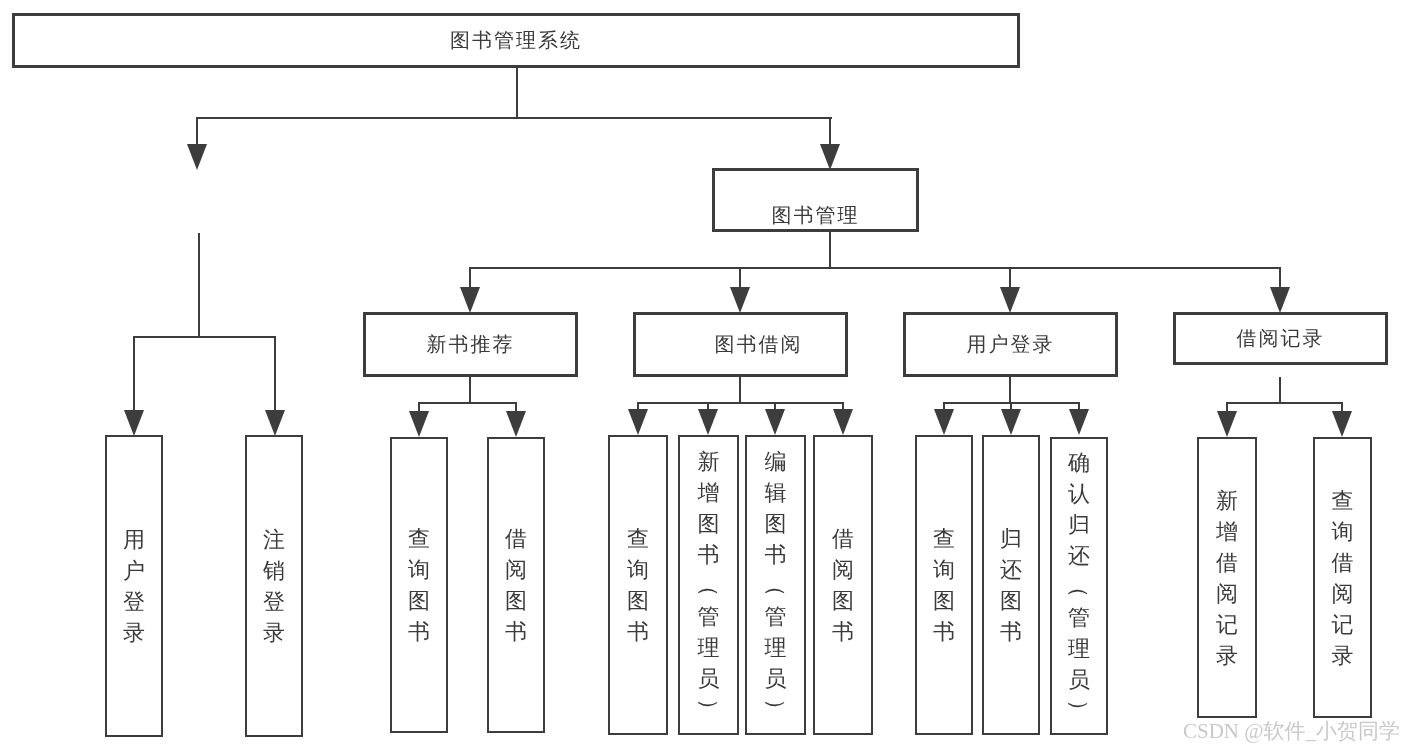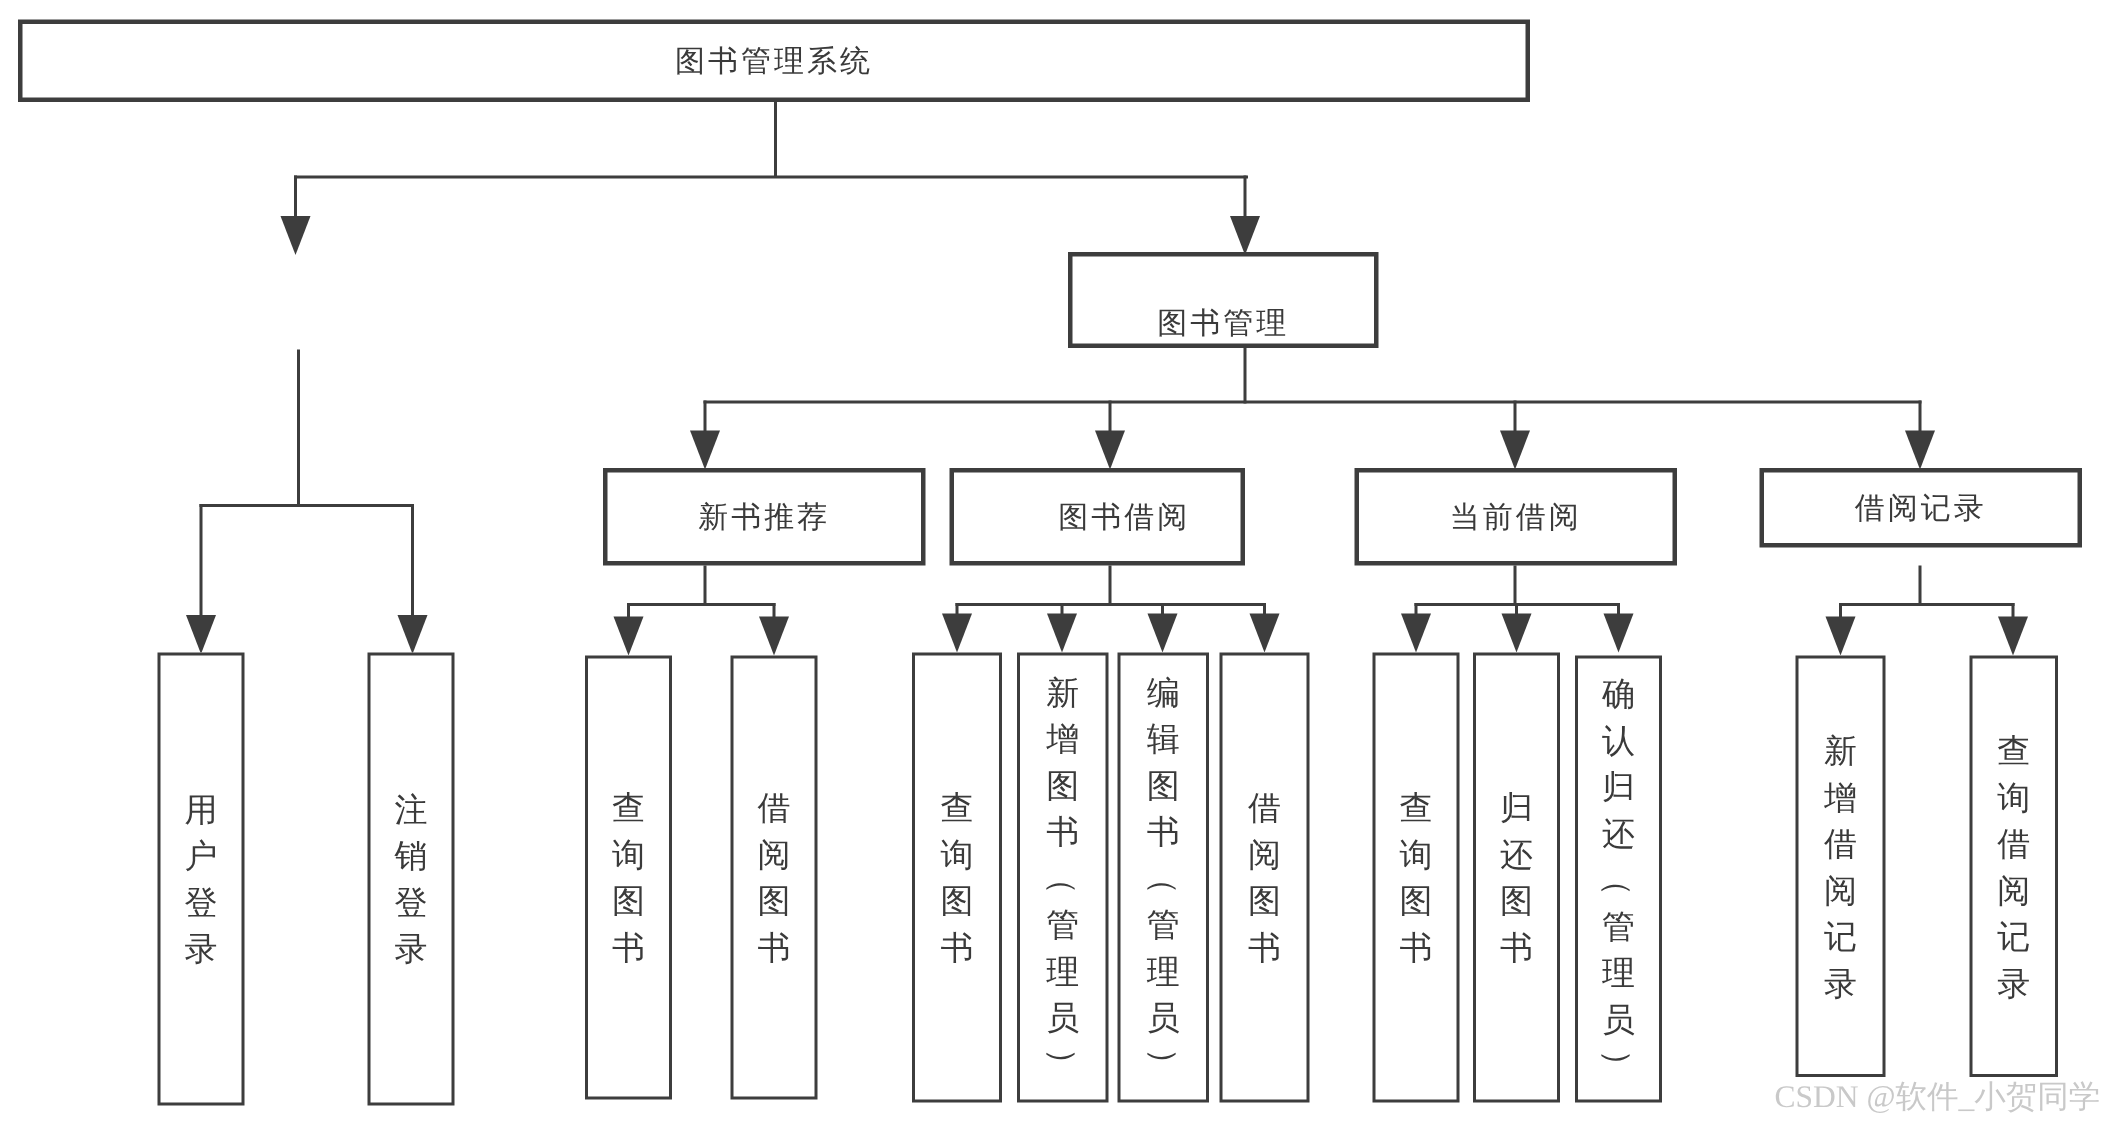--- a/index.html
+++ b/index.html
@@ -90,28 +90,28 @@
   <div class="hl" style="left:469px; top:267px; width:812px;"></div>
   <div class="vl" style="left:469px; top:267px; height:22px;"></div>
   <div class="vl" style="left:739px; top:267px; height:22px;"></div>
   <div class="vl" style="left:1009px; top:267px; height:22px;"></div>
   <div class="vl" style="left:1279px; top:267px; height:22px;"></div>
   <div class="arrow" style="left:460px; top:287px;"></div>
   <div class="arrow" style="left:730px; top:287px;"></div>
   <div class="arrow" style="left:1000px; top:287px;"></div>
   <div class="arrow" style="left:1270px; top:287px;"></div>
 
-  <div class="box" style="left:363px; top:312px; width:215px; height:65px;margin-left:39px;">
+  <div class="box" style="left:363px; top:312px; width:215px; height:65px;">
     <span class="hlabel">新书推荐</span>
   </div>
-  <div class="box" style="left:633px; top:312px; width:197px; height:65px;padding-left:36px;">
+  <div class="box" style="left:633px; top:312px; width:215px; height:65px;padding-left:36px;">
     <span class="hlabel">图书借阅</span>
   </div>
   <div class="box" style="left:903px; top:312px; width:215px; height:65px;">
-    <span class="hlabel">当前借阅</span>
+    <span class="hlabel">用户登录</span>
   </div>
   <div class="box" style="left:1173px; top:312px; width:215px; height:53px;">
     <span class="hlabel">借阅记录</span>
   </div>
 
   <div class="vl" style="left:469px; top:377px; height:27px;"></div>
   <div class="hl" style="left:418px; top:402px; width:99px;"></div>
   <div class="vl" style="left:418px; top:402px; height:10px;"></div>
   <div class="vl" style="left:515px; top:402px; height:10px;"></div>
   <div class="arrow" style="left:409px; top:411px;"></div>

